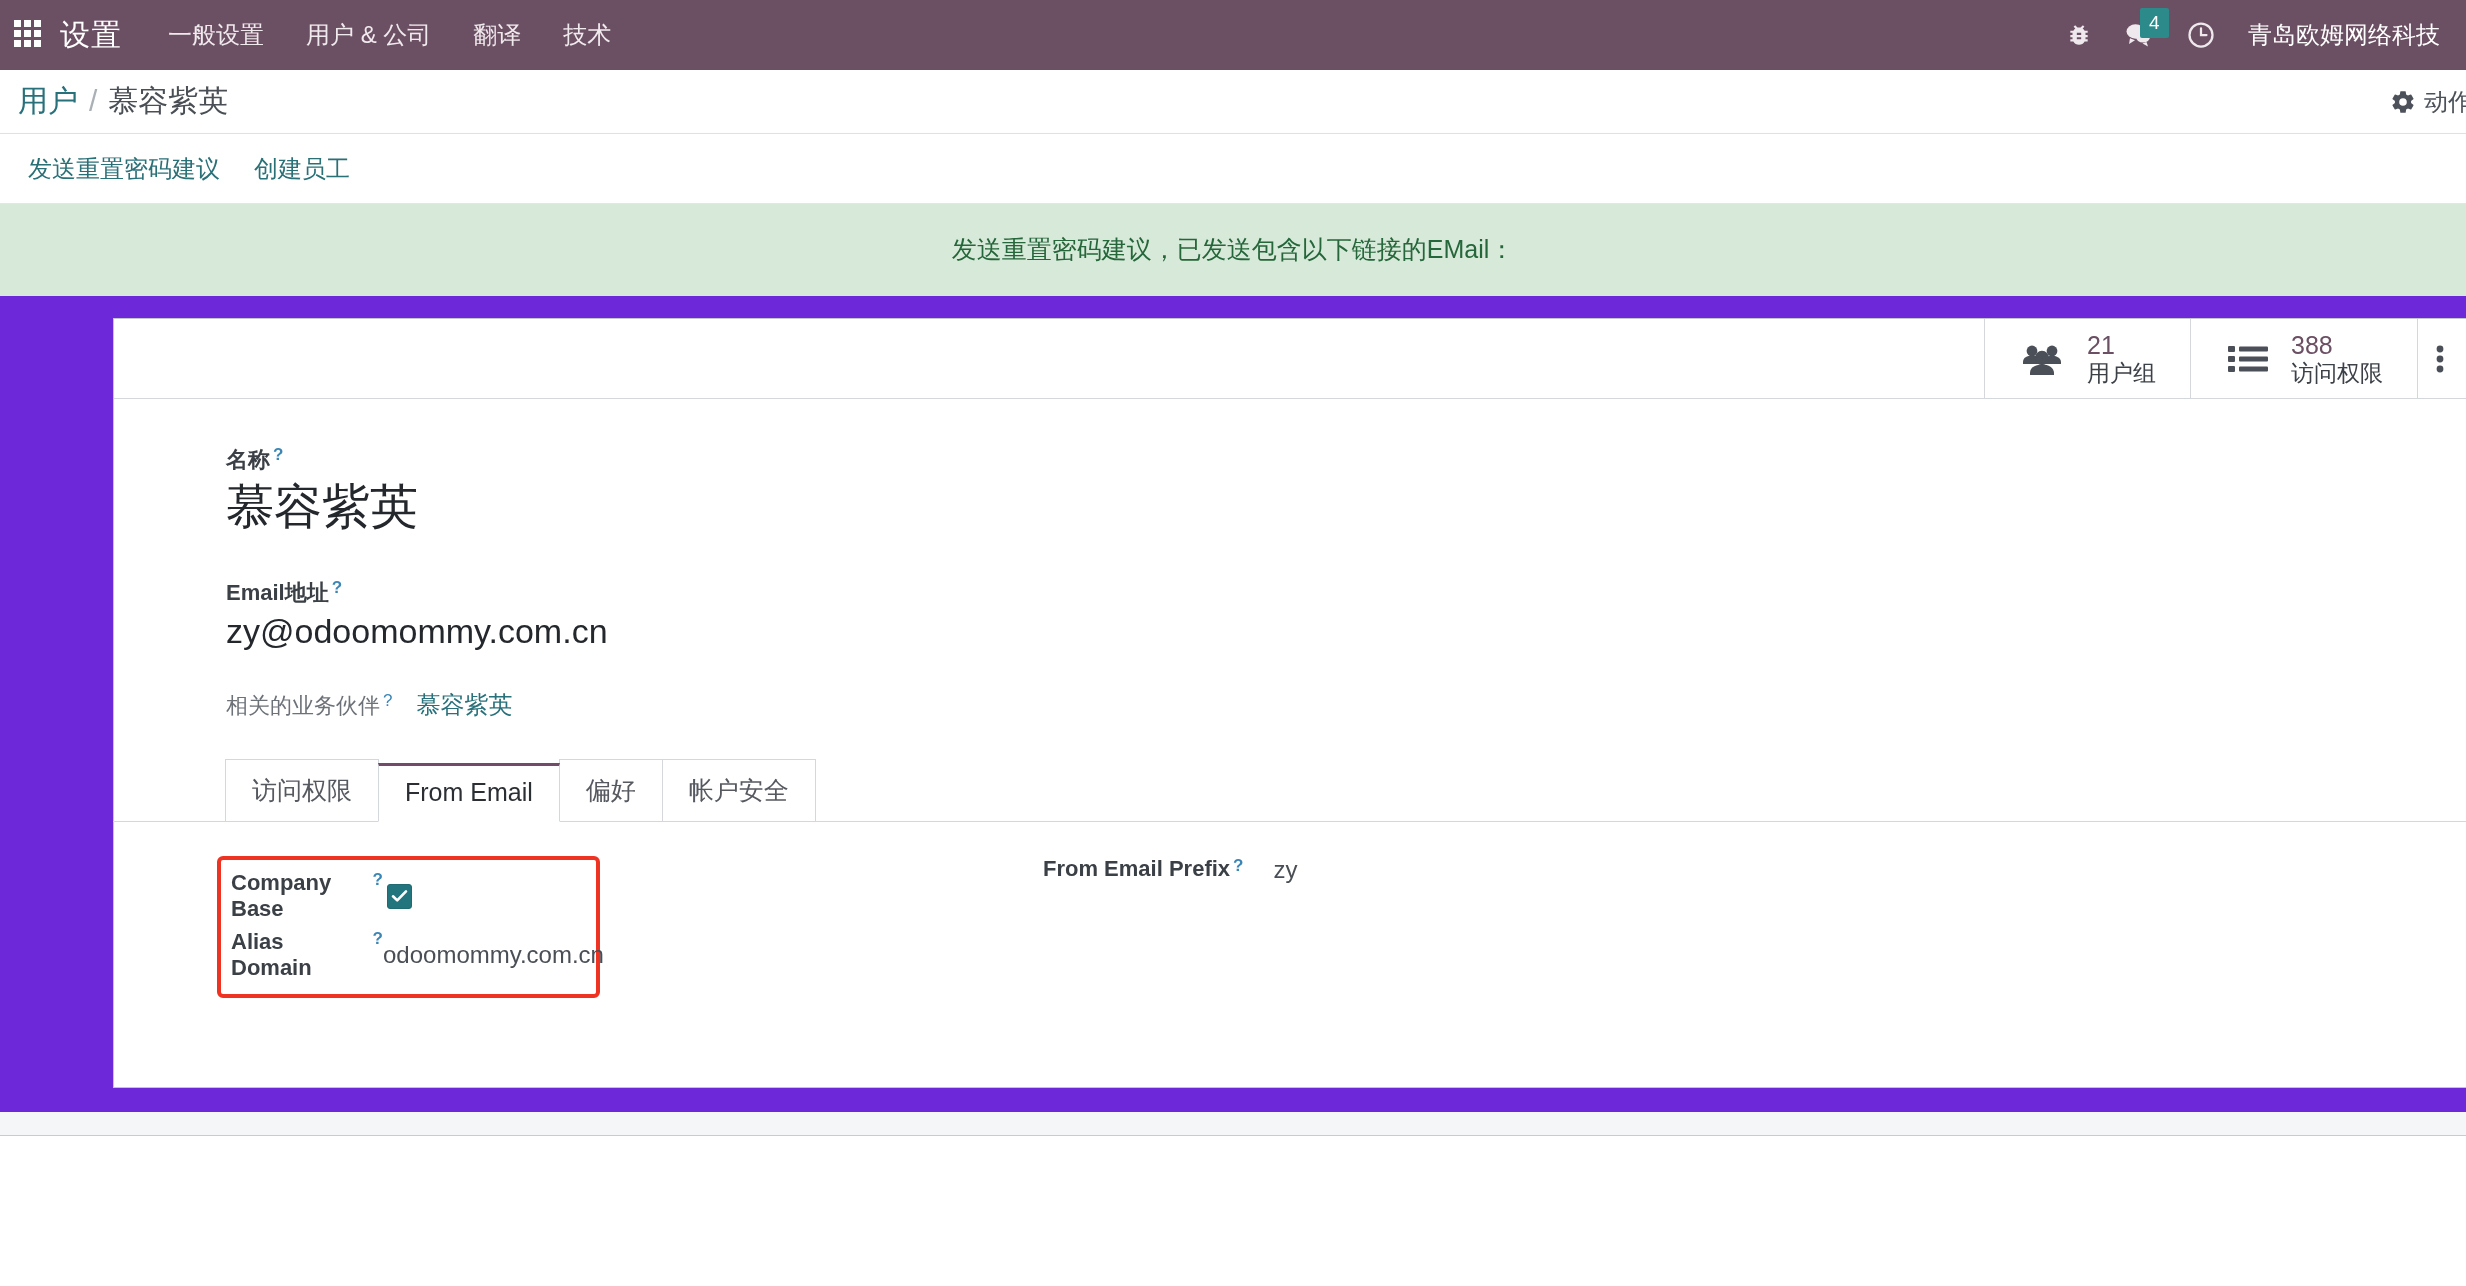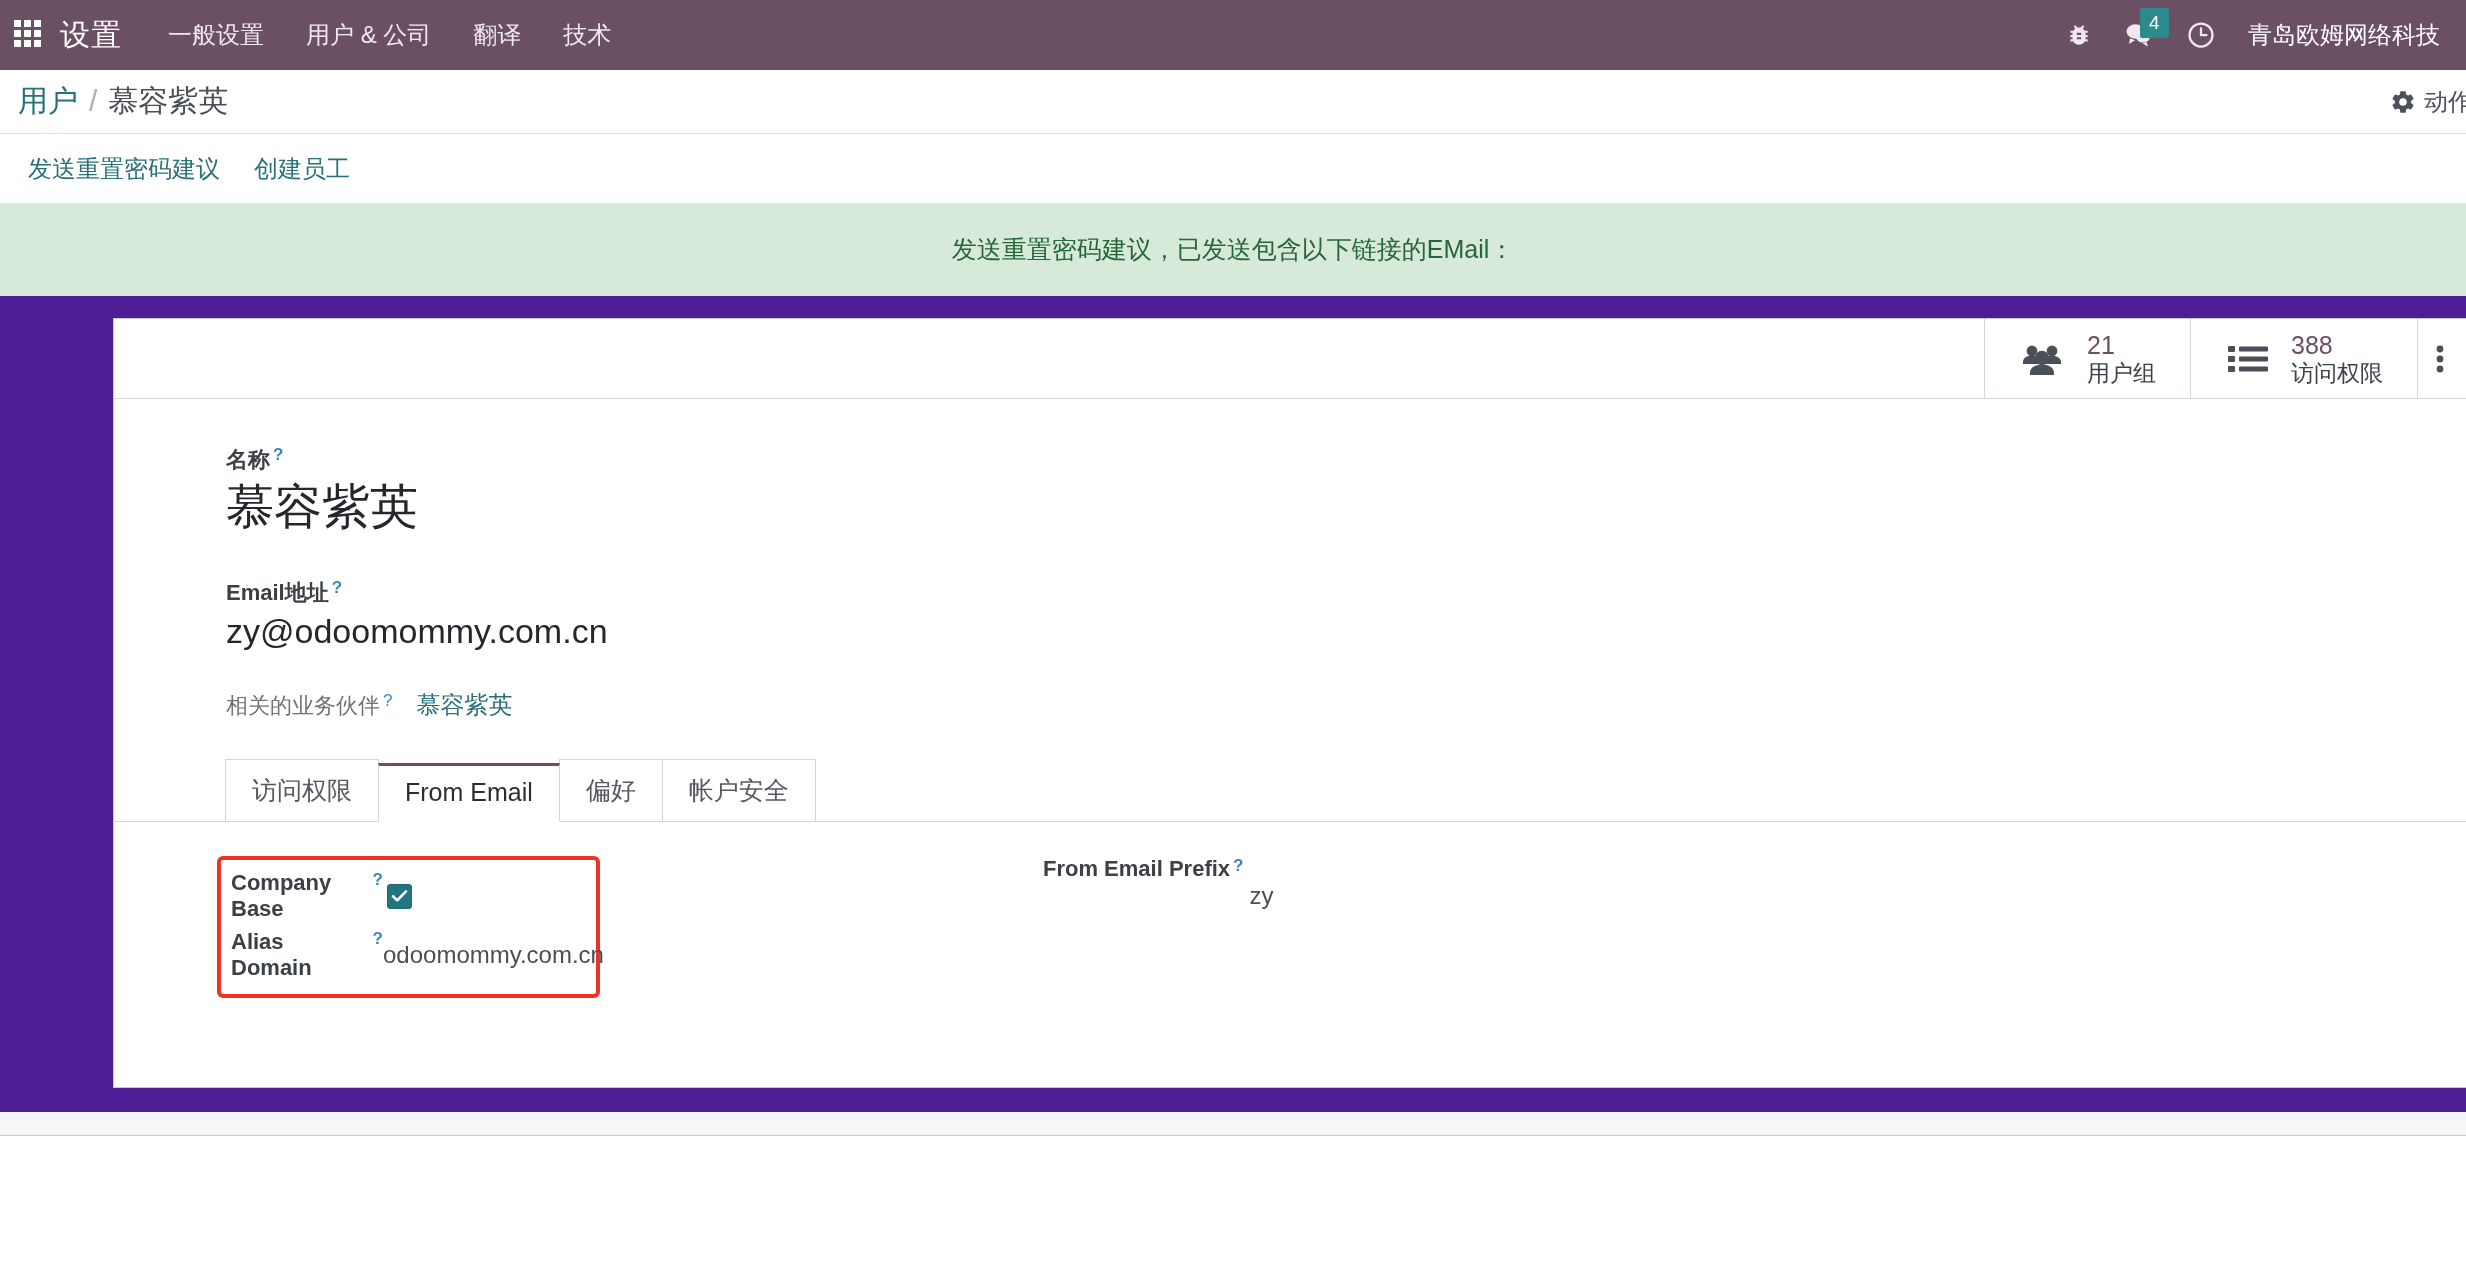--- a/index.html
+++ b/index.html
@@ -139,21 +139,21 @@
     color: #25663a;
     text-align: center;
     padding: 26px 20px 28px 20px;
     font-size: 25px;
     line-height: 1.52;
   }
   .alert .alert-url { color: #2b6f72; display: block; margin-top: 5px; word-break: break-all; }
 
   
   .content-area {
-    background: #4c1d95;
+    background: #6d28d9;
     padding: 22px 0 24px 113px;
     min-height: 800px;
   }
   .sheet {
     background: #ffffff;
     border: 1px solid #c3c6cb;
     border-right: none;
     min-height: 770px;
     position: relative;
   }
@@ -274,21 +274,21 @@
     border: 1px solid #1f6b71;
     border-radius: 3px;
     display: inline-flex;
     align-items: center;
     justify-content: center;
     cursor: pointer;
     margin-left: 4px;
   }
   .checkbox svg { display: block; }
 
-  .right-field { display: flex; align-items: flex-end; flex-direction: column; }
+  .right-field { display: flex; align-items: flex-start; }
   .right-field .lbl { margin-right: 30px; }
   .right-field .val { font-size: 24px; color: #4a4e55; }
 
   .bottom-strip {
     height: 24px;
     background: #f4f6f8;
     border-bottom: 1px solid #c8cbd0;
   }
 </style>
 </head>

